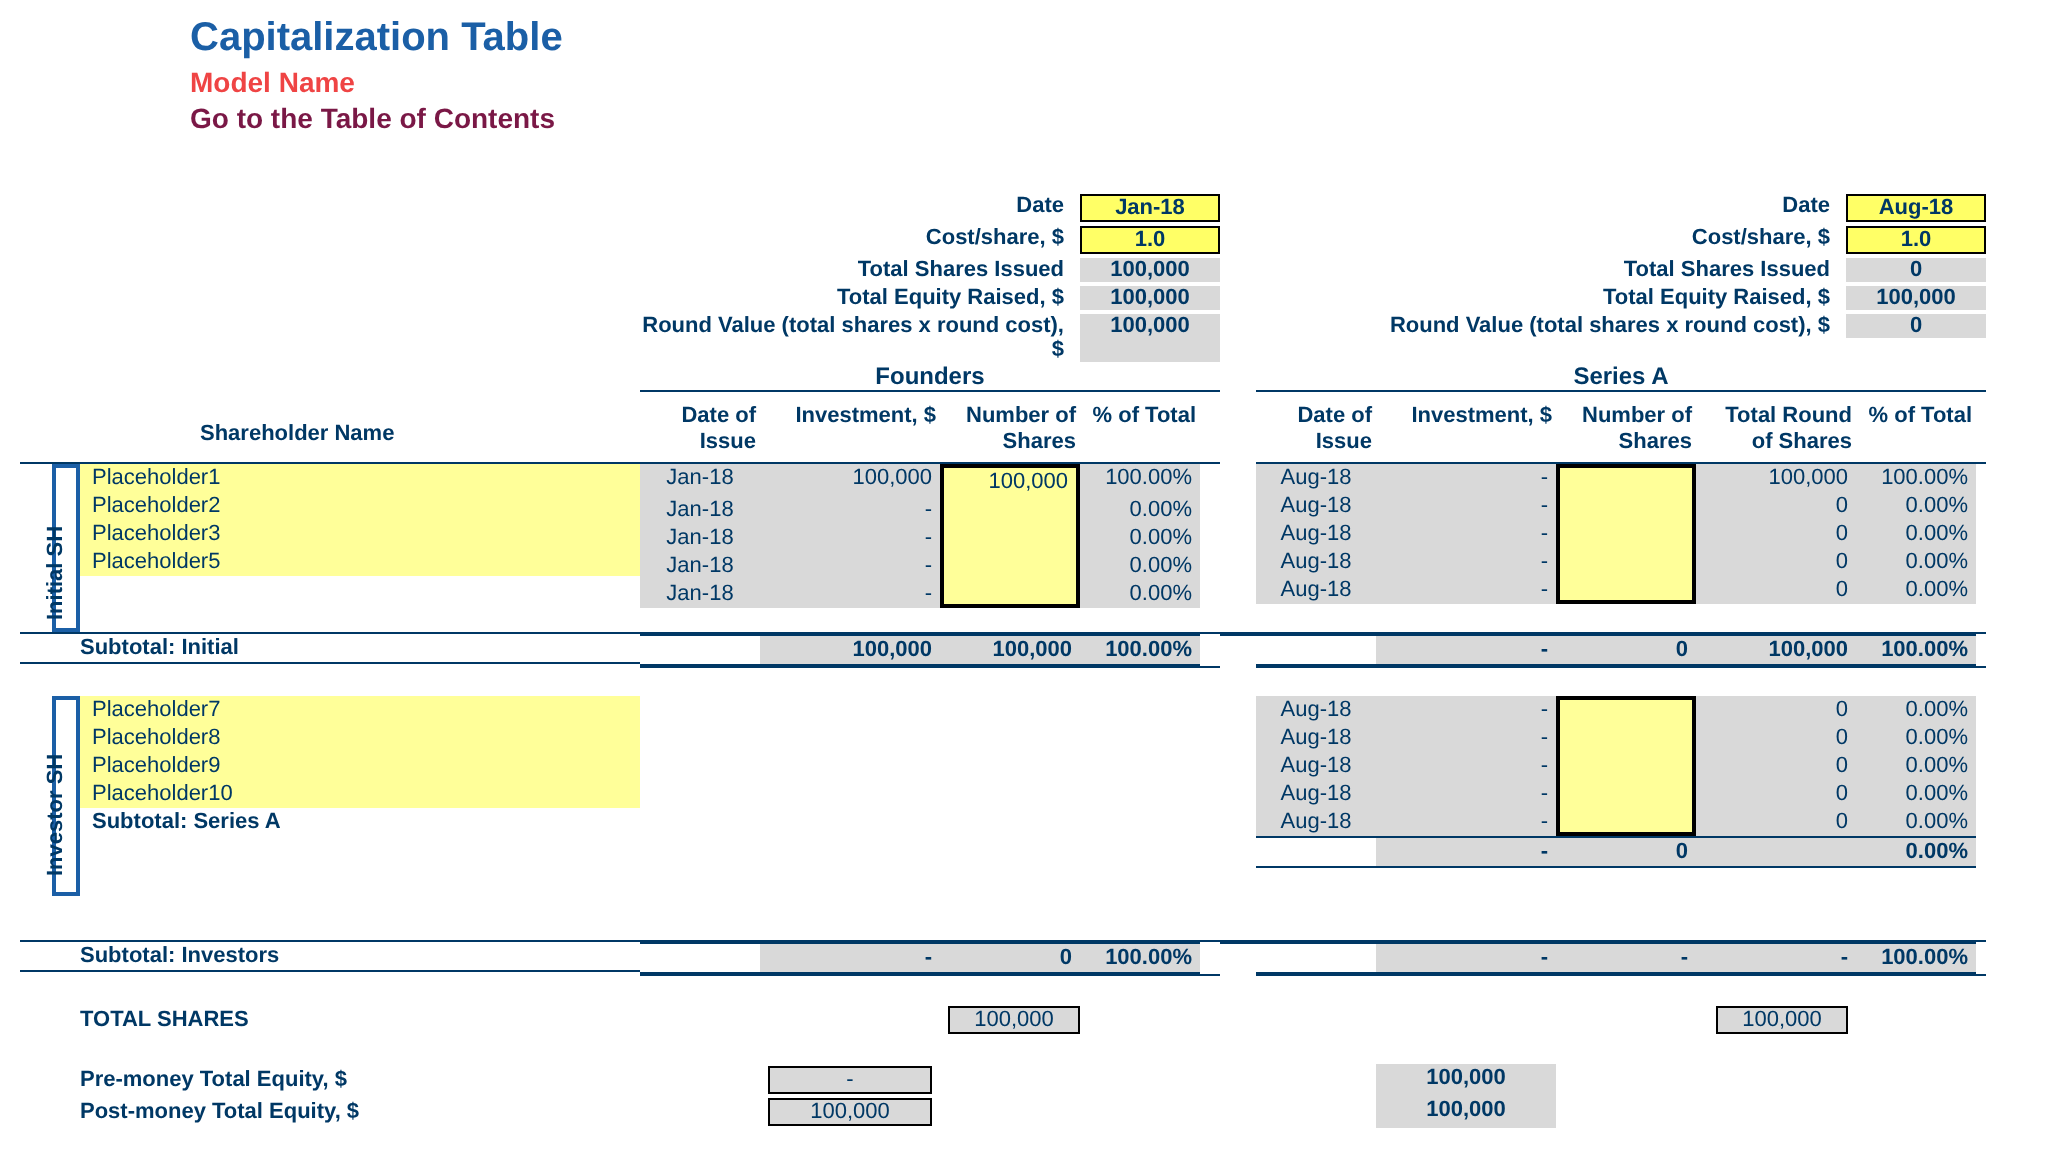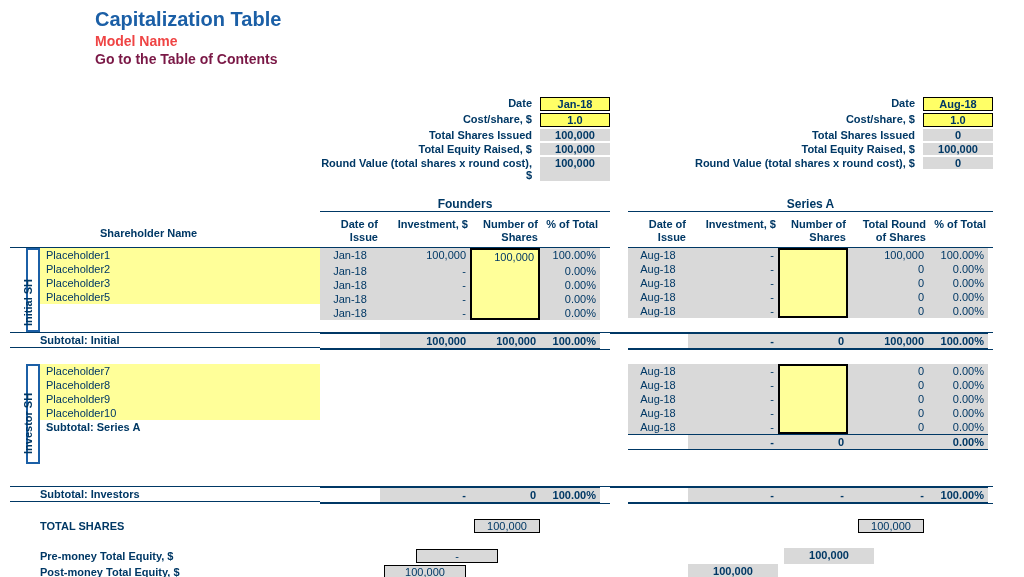--- a/index.html
+++ b/index.html
@@ -16,21 +16,21 @@
   .subtitle { font-size: 14px; font-weight: bold; color: #ef4444; margin-left: 85px; margin-top: 2px; }
   .toclink { font-size: 14px; font-weight: bold; color: #7a1846; margin-left: 85px; margin-top: 2px; cursor: pointer; }
   
   .round-meta { display: grid; grid-template-columns: 1fr 70px; gap: 2px 4px; font-size: 11px; }
   .round-meta .lbl { text-align: right; font-weight: bold; color: #003865; padding-right: 4px; }
   .round-meta .val { text-align: center; font-weight: bold; }
   .val-yellow { background: #ffff66; border: 1.5px solid #000; color: #003865; }
   .val-grey   { background: #d9d9d9; color: #003865; }
   
   .main { display: grid; grid-template-columns: 310px 290px 18px 365px; margin-top: 8px; align-items: start;}
-  .round-title { text-align: center; font-weight: bold; color: #003865; font-size: 12px; border-bottom: 1.5px solid #003865; margin: 16px 0 2px 0; }
+  .round-title { text-align: center; font-weight: bold; color: #003865; font-size: 12px; border-bottom: 1.5px solid #003865; margin: 0 0 2px 0; }
   .hdr-row { display: grid; font-weight: bold; color: #003865; font-size: 11px; text-align: center; border-bottom: 1.5px solid #003865; }
   .hdr-row div { padding: 4px 2px; line-height: 1.15; text-align: right; }
   .founders-cols { grid-template-columns: 60px 90px 70px 60px; }
   .seriesa-cols  { grid-template-columns: 60px 90px 70px 80px 60px; }
   
   .data-row { display: grid; font-size: 11px; }
   .data-row div { padding: 1px 4px; text-align: right; }
   .data-row .c-date { text-align: center; }
   .stripe { background: #d9d9d9; color: #003865; }
   .name-cell { background: #ffff99; color: #003865; padding: 1px 6px; }
@@ -312,21 +312,21 @@
   <div></div>
   <div class="data-row seriesa-cols">
       <div></div>
       <div></div>
       <div></div>
       <div><span class="boxed">100,000</span></div>
       <div></div>
     </div>
 </div>
 
-<div class="summary-block" style="margin-top:14px;gap:32px;">
+<div class="summary-block" style="margin-top:14px;">
   <div class="sum-label">Pre-money Total Equity, $</div>
   <div class="data-row founders-cols">
       <div></div>
       <div style="text-align:center;"><span class="boxed" style="min-width:80px;">-</span></div>
       <div></div>
       <div></div>
     </div>
   <div></div>
   <div class="data-row seriesa-cols">
       <div></div>

